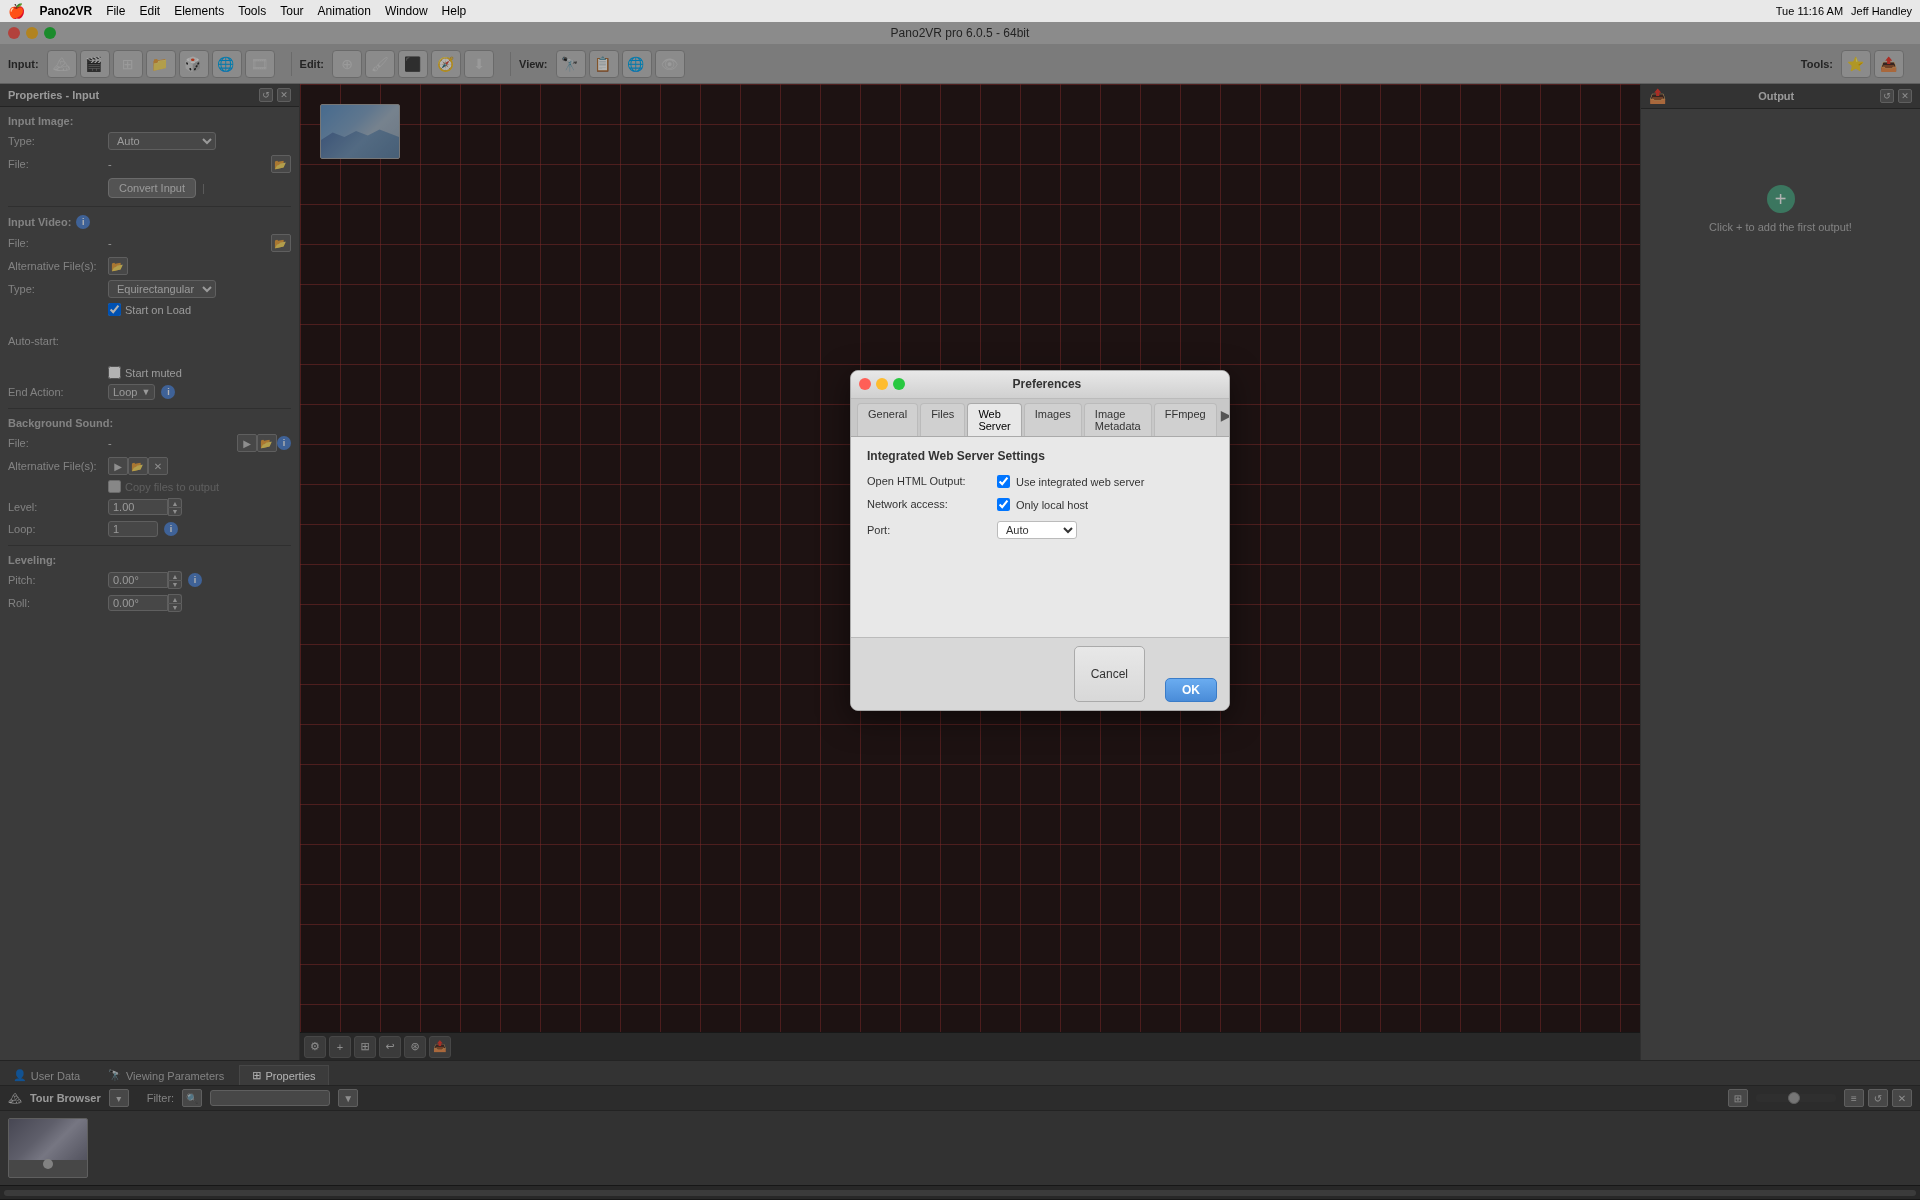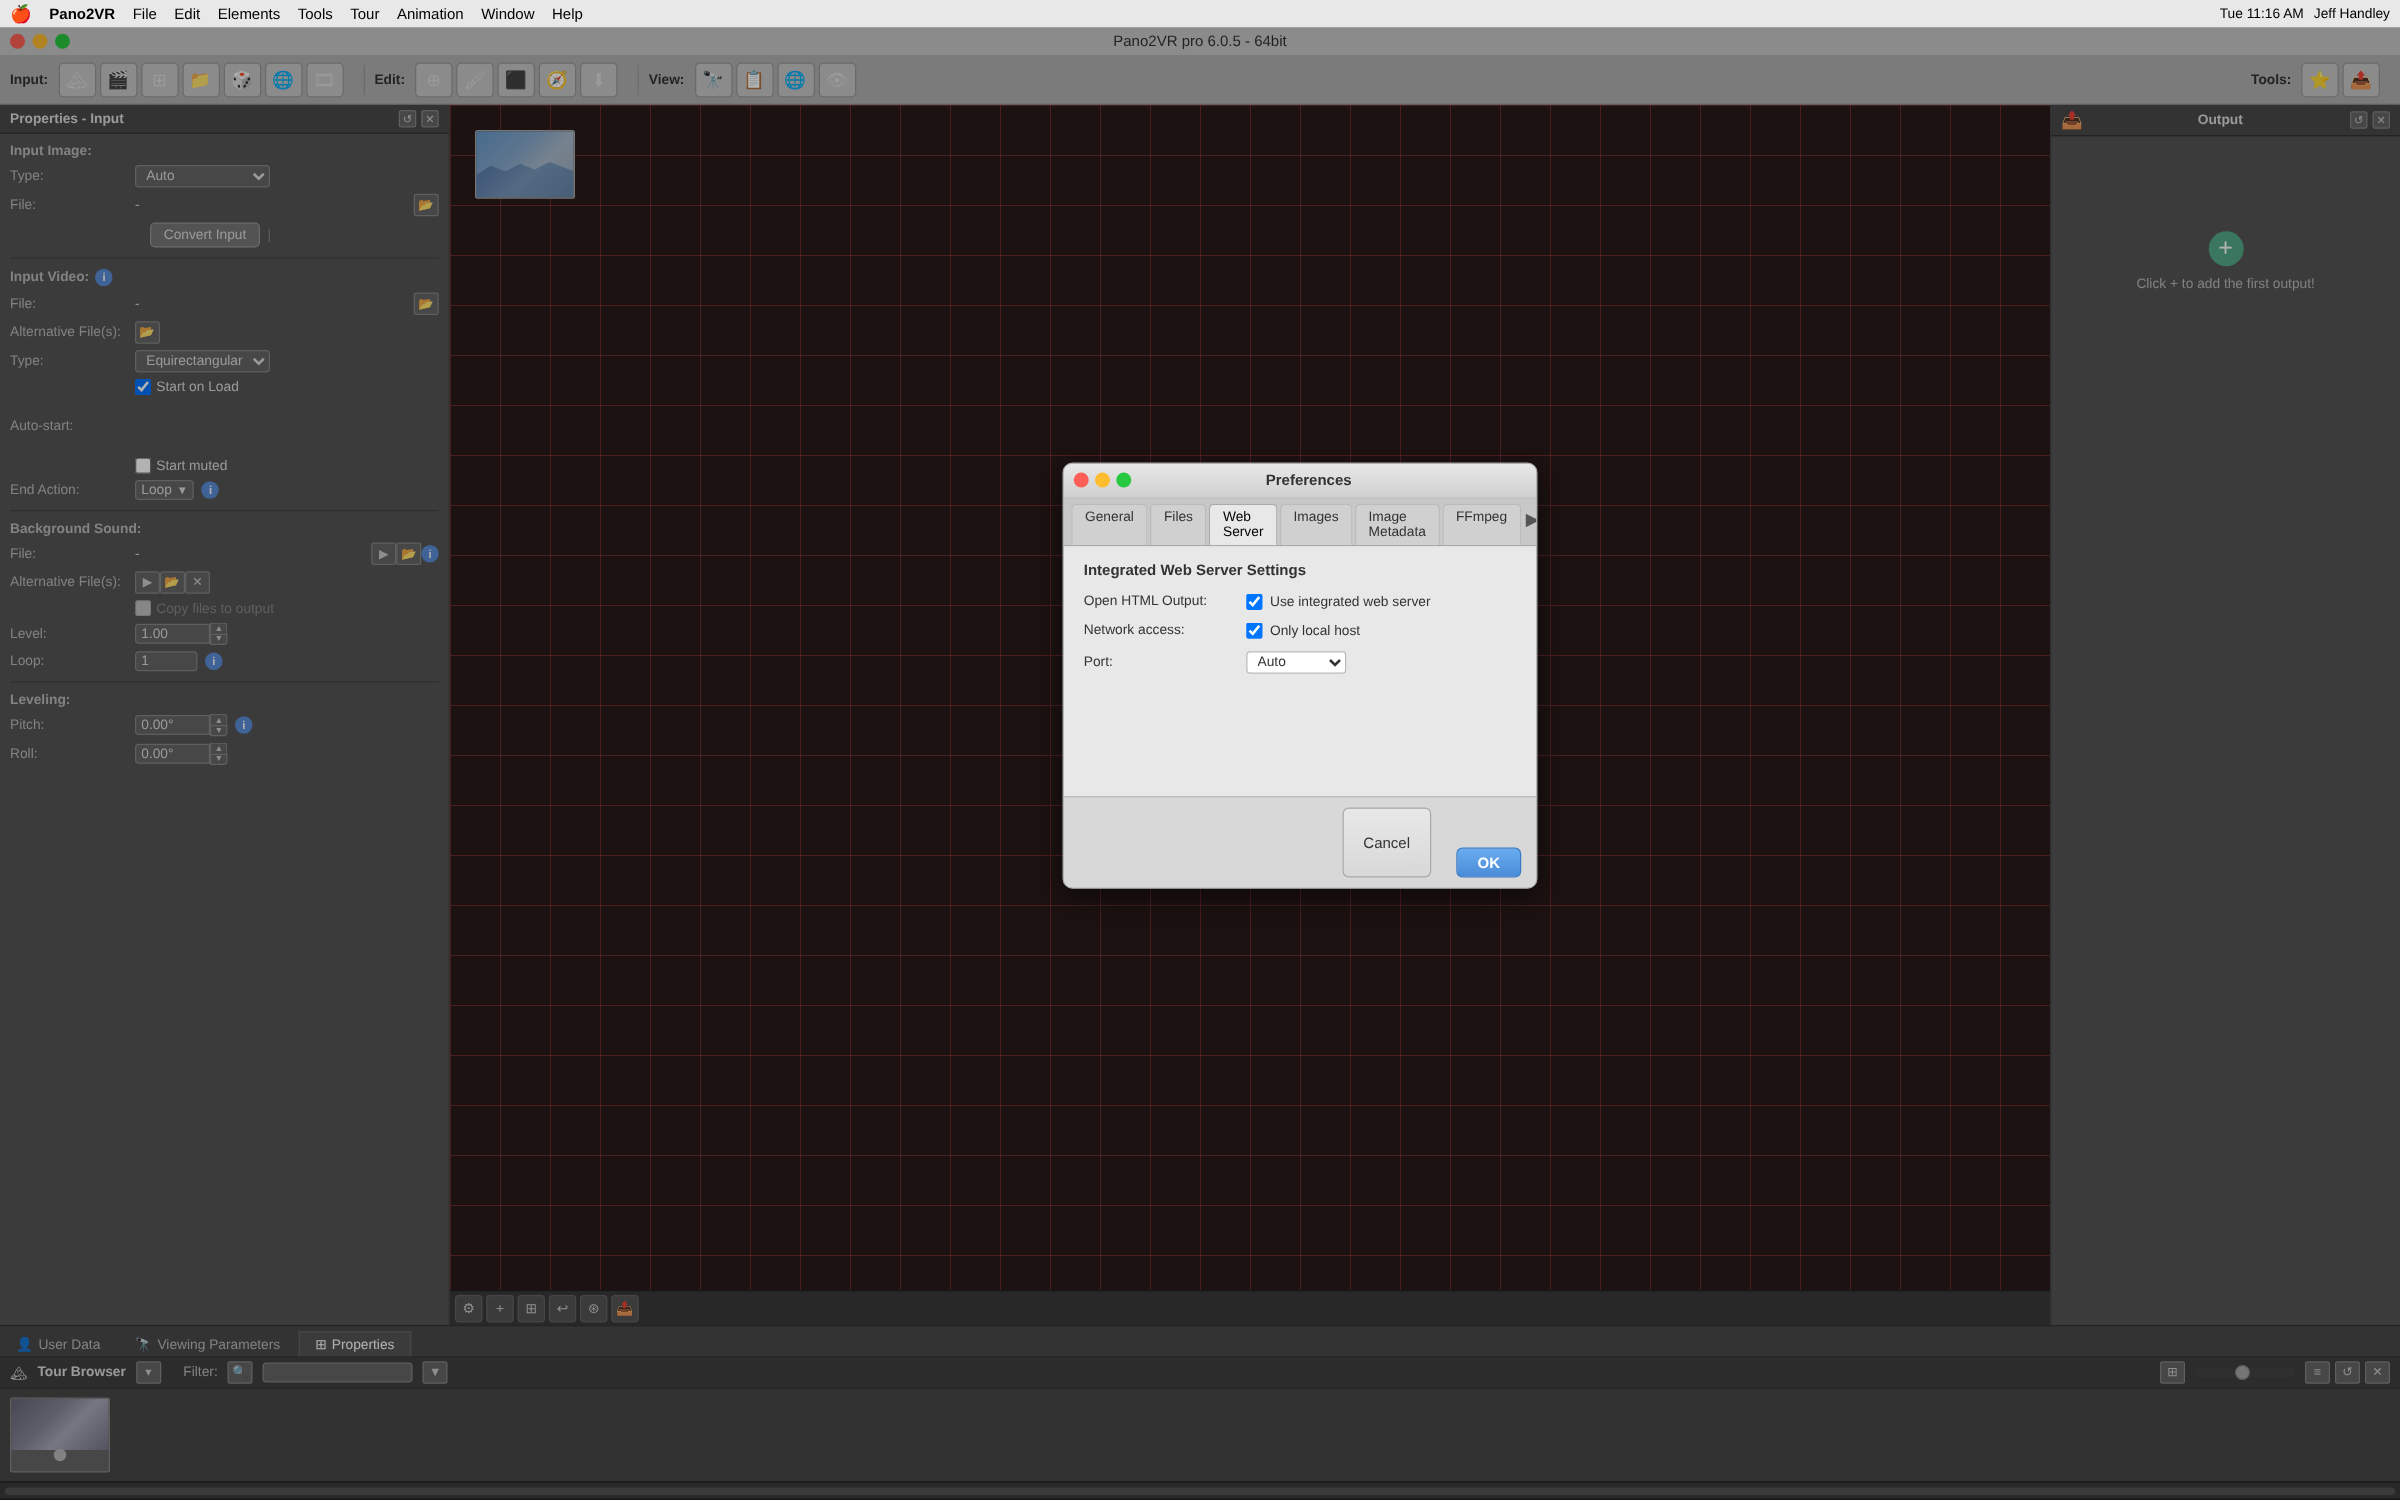--- a/index.html
+++ b/index.html
@@ -124,21 +124,21 @@
 
     
     .main-layout {
       display: flex;
       height: calc(1200px - 22px - 22px - 40px - 40px - 100px);
       position: relative;
     }
 
     
     .left-panel {
-      width: 360px;
+      width: 300px;
       background: #555;
       border-right: 1px solid #444;
       overflow-y: auto;
       flex-shrink: 0;
     }
     .panel-header {
       background: #4a4a4a;
       padding: 4px 8px;
       display: flex;
       align-items: center;
@@ -206,21 +206,20 @@
       width: 80px;
     }
     .btn-action {
       background: #777;
       border: 1px solid #999;
       color: #ddd;
       font-size: 11px;
       padding: 3px 10px;
       border-radius: 4px;
       cursor: pointer;
-      margin-left: 12px;
     }
     .btn-small {
       width: 20px;
       height: 18px;
       background: #666;
       border: 1px solid #888;
       border-radius: 2px;
       cursor: pointer;
       display: flex;
       align-items: center;

